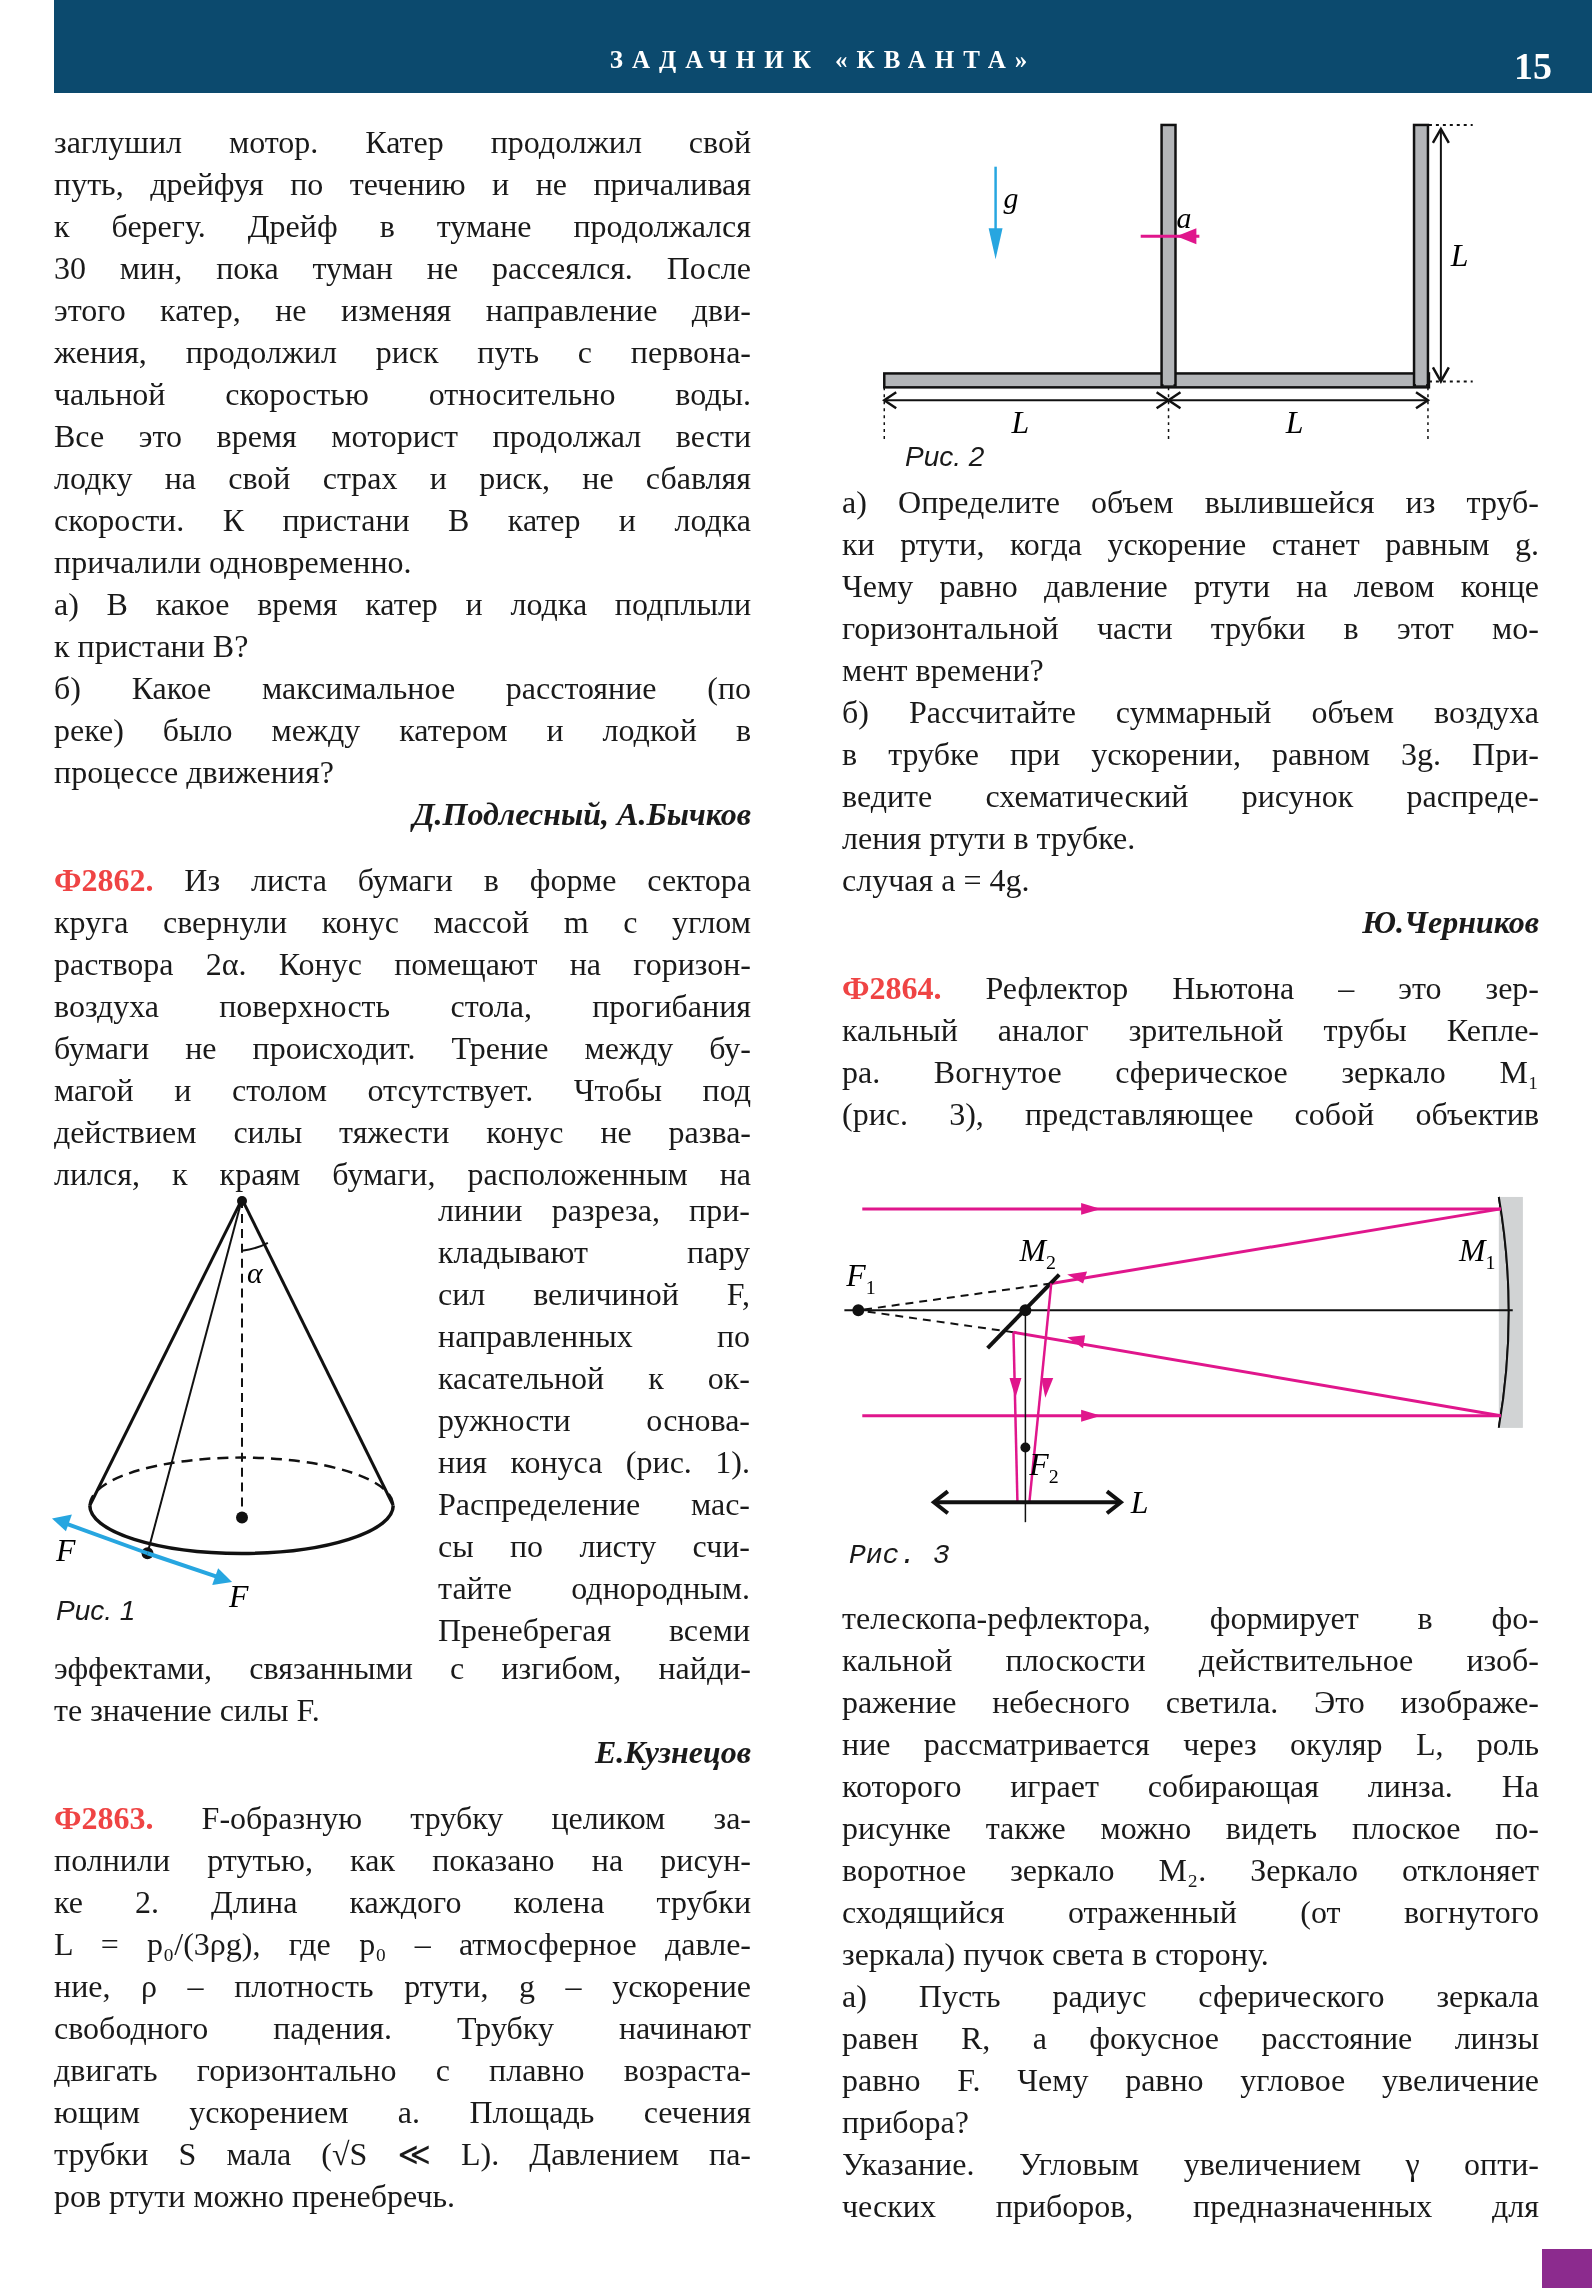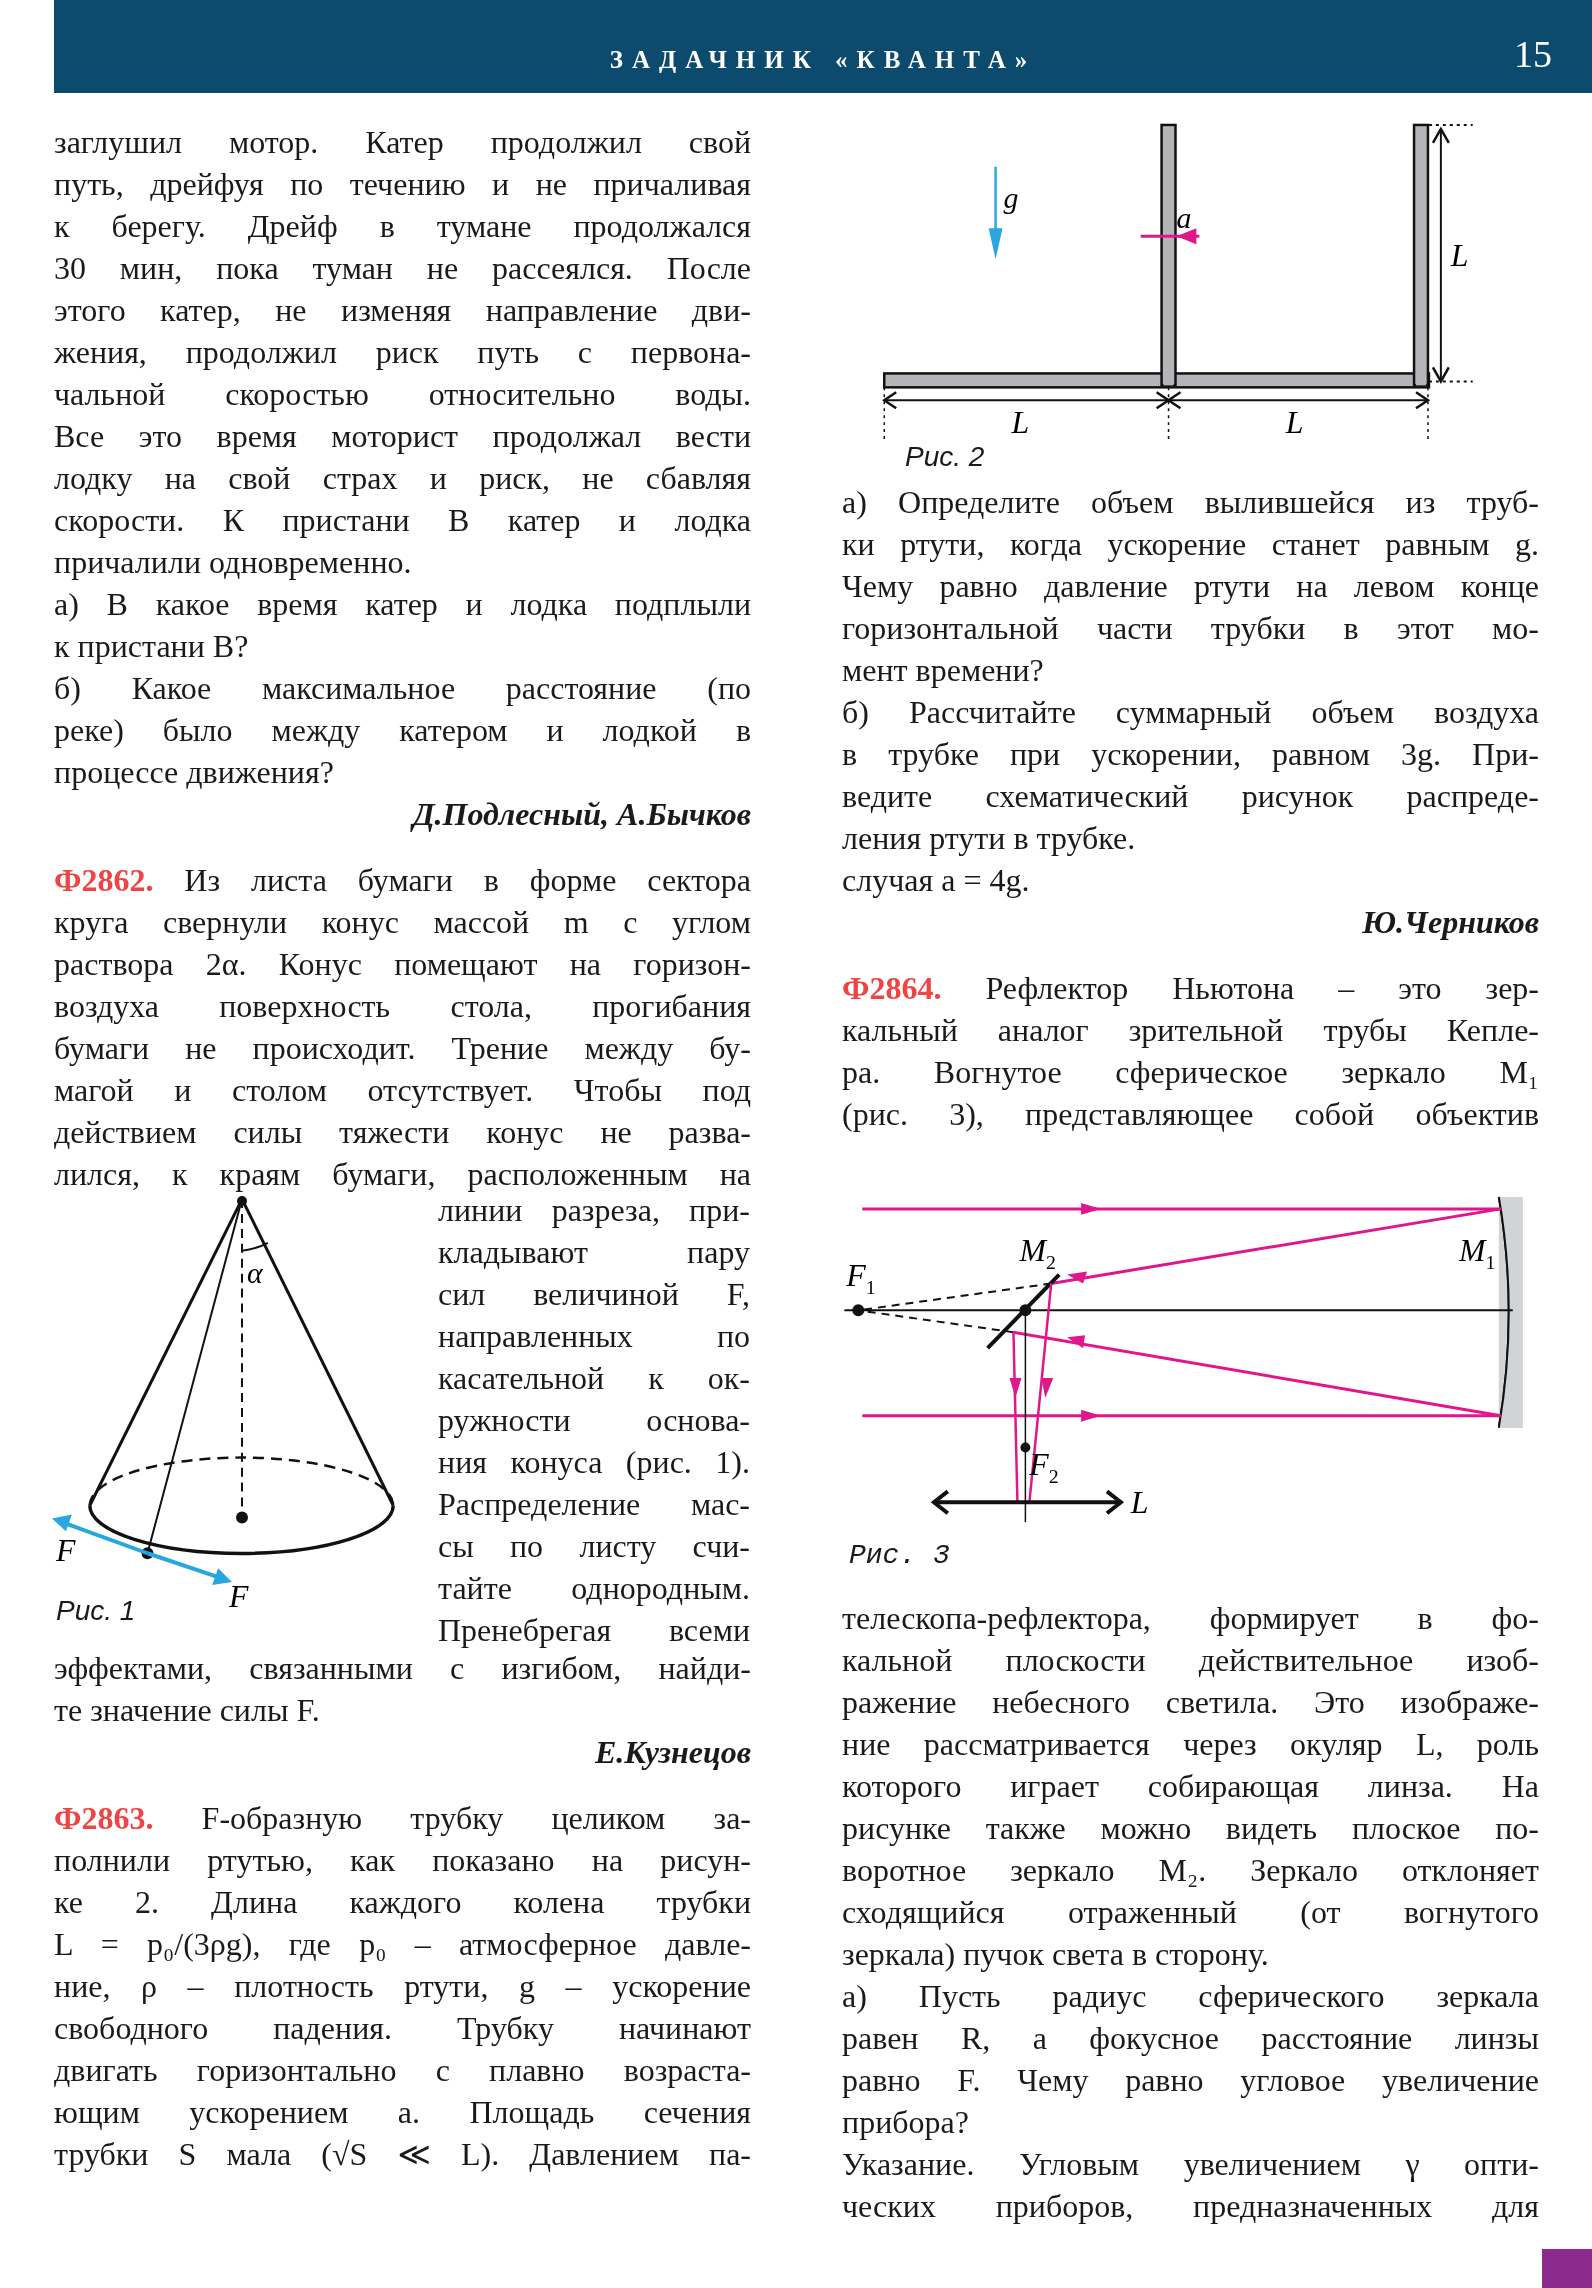--- a/index.html
+++ b/index.html
@@ -1,21 +1,21 @@
 <!DOCTYPE html>
 <html><head>
 <meta charset="utf-8">
 <style>
   html, body { margin: 0; padding: 0; background: #ffffff; }
   body { width: 1592px; height: 2289px; position: relative; overflow: hidden;
          font-family: "Liberation Serif", "DejaVu Serif", serif; color: #1a1a1a; }
   .header { position: absolute; left: 54px; top: 0; width: 1538px; height: 93px; background: #0c4a6e; }
   .header-title { position: absolute; left: 0; right: 0; top: 46px; text-align: center;
                   color: #ffffff; font-size: 25px; letter-spacing: 9px; font-weight: bold; }
-  .page-num { position: absolute; right: 40px; top: 32px; color: #ffffff; font-size: 38px; font-weight: normal; }
+  .page-num { position: absolute; right: 40px; top: 44px; color: #ffffff; font-size: 38px; font-weight: bold; }
   .col { position: absolute; font-size: 32px; line-height: 42px; }
   .col-left { left: 54px; top: 121px; width: 697px; }
   .col-right { left: 842px; top: 481px; width: 697px; }
   .ln { display: block; text-align: justify; text-align-last: justify; white-space: nowrap; height: 42px; }
   .ln.last { text-align-last: left; }
   .ln.right { text-align: right; text-align-last: right; font-weight: bold; }
   .author { font-style: italic; }
   .pnum { color: #ef4444; font-weight: bold; }
   .gap { height: 24px; }
   .fig { position: absolute; }
@@ -110,20 +110,21 @@
   <div>
     <span class="ln"><span class="pnum">Ф2863.</span><span> F-образную трубку целиком за-</span></span>
     <span class="ln">полнили ртутью, как показано на рисун-</span>
     <span class="ln">ке 2. Длина каждого колена трубки</span>
     <span class="ln">L = p₀/(3ρg), где p₀ – атмосферное давле-</span>
     <span class="ln">ние, ρ – плотность ртути, g – ускорение</span>
     <span class="ln">свободного падения. Трубку начинают</span>
     <span class="ln">двигать горизонтально с плавно возраста-</span>
     <span class="ln">ющим ускорением a. Площадь сечения</span>
     <span class="ln">трубки S мала (√S ≪ L). Давлением па-</span>
+    <span class="ln last">ров ртути можно пренебречь.</span>
   </div>
 </div>
 
 <svg class="fig" style="left:876px; top:117px;" width="597" height="328" viewBox="0 0 600 330">
   <rect x="8" y="258" width="548" height="14" fill="#b3b5b8" stroke="#111" stroke-width="2.5"></rect>
   <rect x="287" y="8" width="14" height="262" fill="#b3b5b8" stroke="#111" stroke-width="2.5"></rect>
   <rect x="541" y="8" width="14" height="262" fill="#b3b5b8" stroke="#111" stroke-width="2.5"></rect>
   <rect x="289" y="256" width="10" height="14" fill="#b3b5b8"></rect>
   <rect x="543" y="256" width="10" height="14" fill="#b3b5b8"></rect>
   <line x1="120" y1="50" x2="120" y2="130" stroke="#27a6e0" stroke-width="2.5"></line>

